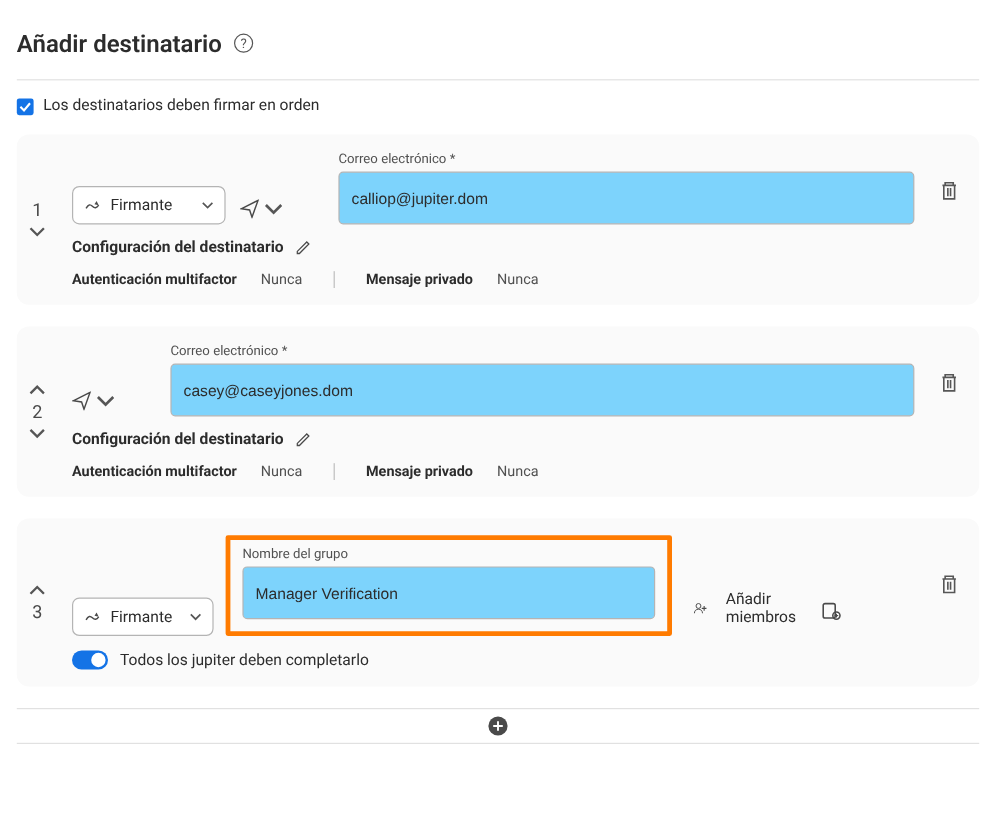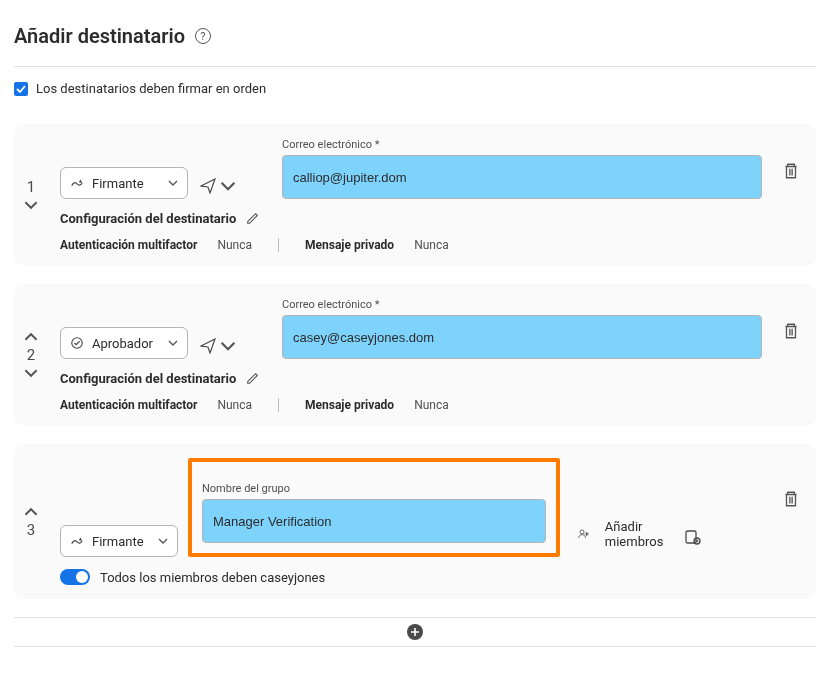--- a/index.html
+++ b/index.html
@@ -35,21 +35,21 @@
   }
   .divider {
     border: none;
     border-top: 1px solid #e1e1e1;
     margin-bottom: 14px;
   }
   .order-row {
     display: flex;
     align-items: center;
     gap: 8px;
-    margin-bottom: 28px;
+    margin-bottom: 16px;
   }
   .checkbox {
     width: 14px; height: 14px;
     border-radius: 2px;
     background: #1473e6;
     display: inline-flex;
     align-items: center;
     justify-content: center;
     cursor: pointer;
   }
@@ -153,21 +153,21 @@
     display: flex;
     align-items: flex-end;
     gap: 12px;
   }
   .group-field-wrap {
     flex: 0 0 370px;
   }
   .highlight-box {
     border: 4px solid #ff7b00;
     border-radius: 2px;
-    padding: 20px 10px 10px 10px;
+    padding: 5px 10px 10px 10px;
     margin-left: -2px;
   }
   .add-members {
     display: flex;
     align-items: center;
     gap: 16px;
     font-size: 13px;
     color: #2c2c2c;
     cursor: pointer;
     padding-bottom: 8px;
@@ -301,30 +301,20 @@
     <svg class="chev" viewBox="0 0 10 10">
         <path d="M1 7 L5 3 L9 7" stroke="currentColor" stroke-width="1.4" fill="none"></path>
       </svg>
     <span class="handle-num">2</span>
     <svg class="chev" viewBox="0 0 10 10">
         <path d="M1 3 L5 7 L9 3" stroke="currentColor" stroke-width="1.4" fill="none"></path>
       </svg>
   </div>
   <div class="card-body">
     <div class="row1">
-      <div class="role-select">
-        <svg class="role-icon" viewBox="0 0 16 16">
-            <circle cx="8" cy="8" r="6" stroke="currentColor" stroke-width="1.3" fill="none"></circle>
-            <path d="M5 8 L7 10 L11 6" stroke="currentColor" stroke-width="1.4" fill="none"></path>
-          </svg>
-        <span class="role-text">Aprobador</span>
-        <svg class="dd-arrow" viewBox="0 0 10 10">
-            <path d="M1 3 L5 7 L9 3" stroke="currentColor" stroke-width="1.4" fill="none"></path>
-          </svg>
-      </div>
       <div class="send-icon-group">
         <svg viewBox="0 0 16 16">
             <path d="M1 8 L15 1 L10 15 L8 9 Z" stroke="currentColor" stroke-width="1.2" fill="none"></path>
           </svg>
         <svg class="dd-arrow" viewBox="0 0 10 10">
             <path d="M1 3 L5 7 L9 3" stroke="currentColor" stroke-width="1.4" fill="none"></path>
           </svg>
       </div>
       <div class="field-wrap">
         <span class="field-label">Correo electrónico *</span>
@@ -388,21 +378,21 @@
       <div class="group-settings-icon">
         <svg viewBox="0 0 18 18">
             <rect x="2" y="3" width="10" height="12" rx="1.5" stroke="currentColor" stroke-width="1.3" fill="none"></rect>
             <circle cx="13" cy="13" r="3" stroke="currentColor" stroke-width="1.3" fill="none"></circle>
             <path d="M13 11.5 L13 14.5 M11.5 13 L14.5 13" stroke="currentColor" stroke-width="1"></path>
           </svg>
       </div>
     </div>
     <div class="toggle-row">
       <span class="toggle"></span>
-      <span>Todos los miembros deben caseyjones</span>
+      <span>Todos los jupiter deben completarlo</span>
     </div>
   </div>
   <div class="trash">
     <svg viewBox="0 0 16 16">
         <path d="M3 4 L13 4 M5 4 L5 2 L11 2 L11 4 M4 4 L4 14 L12 14 L12 4 M7 6 L7 12 M9 6 L9 12" stroke="currentColor" stroke-width="1.2" fill="none"></path>
       </svg>
   </div>
 </div>
 
 <div class="add-bar">

